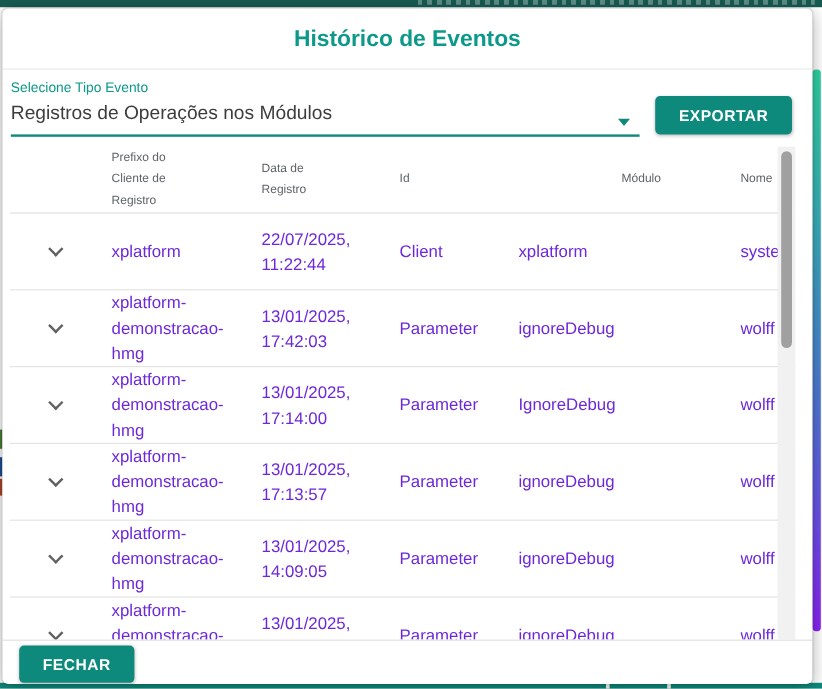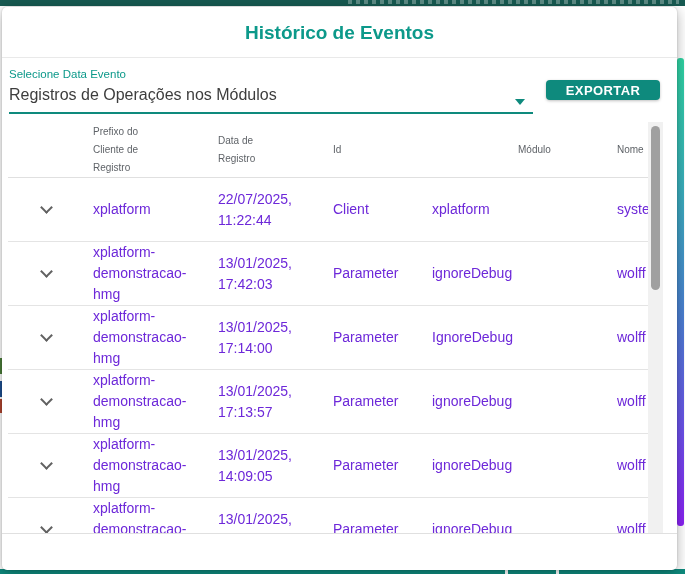--- a/index.html
+++ b/index.html
@@ -31,21 +31,21 @@
   .select-label { position:absolute; left:7px; top:61px; font-size:11.5px; color:#0c998a; }
   .select-trigger { position:absolute; left:7px; top:77px; width:524px; height:30px; cursor:pointer; }
   .select-value { font-size:16px; color:#3d3d3d; line-height:22px; }
   .select-underline { position:absolute; left:7px; top:105px; width:524px; height:2px; background:#0e8a7d; }
   .caret { position:absolute; left:513px; top:92px; width:0; height:0;
     border-left:5px solid transparent; border-right:5px solid transparent; border-top:6px solid #0e8a7d; }
 
   .btn { display:flex; align-items:center; justify-content:center; background:#0e8a7d; color:#ffffff;
     font-weight:bold; font-size:13px; letter-spacing:0.4px; border:none; border-radius:4px; cursor:pointer;
     box-shadow:0 1px 3px rgba(0,0,0,0.25); font-family:inherit; }
-  .btn-export { position:absolute; left:544px; top:73px; width:114px; height:20px; }
+  .btn-export { position:absolute; left:544px; top:73px; width:114px; height:32px; }
   .btn-close  { position:absolute; left:14px; top:531px; width:96px; height:31px; }
 
   
   .tbl-viewport { position:absolute; left:6px; top:115px; width:655px; height:411px; overflow:hidden; }
   .thead { display:flex; align-items:center; height:56px; border-bottom:1px solid #e0e0e0;
     font-size:10px; color:#5f6368; line-height:18px; }
   .trow { display:flex; align-items:center; height:64px; border-bottom:1px solid #e4e4e4;
     font-size:14px; color:#6d28d9; line-height:21px; }
   .cell { padding-right:8px; }
   .c-exp { width:85px; display:flex; align-items:center; justify-content:center; align-self:stretch; }
@@ -75,21 +75,21 @@
   <div class="frag frag-red"></div>
   <div class="bottom-bar"></div>
   <div class="bottom-gap" style="left:505px;"></div>
   <div class="bottom-gap" style="left:556px;"></div>
 
   <div class="modal">
 
     <div class="dlg-title">Histórico de Eventos</div>
     <div class="title-divider"></div>
 
-    <div class="select-label">Selecione Data Evento</div>
+    <div class="select-label">Selecione Tipo Evento</div>
     <div class="select-trigger">
       <div class="select-value">Registros de Operações nos Módulos</div>
     </div>
     <div class="select-underline"></div>
     <div class="caret"></div>
 
     <button class="btn btn-export">EXPORTAR</button>
 
     <div class="tbl-viewport">
       <div class="thead">
@@ -161,15 +161,16 @@
             <div class="cell c4">ignoreDebug</div>
             <div class="cell c5">wolff</div>
           </div>
         </div>
       <div class="sb-track">
         <div class="sb-thumb"></div>
       </div>
     </div>
 
     <div class="footer-divider"></div>
+    <button class="btn btn-close">FECHAR</button>
 
   </div>
 </div>
 
 </body></html>

